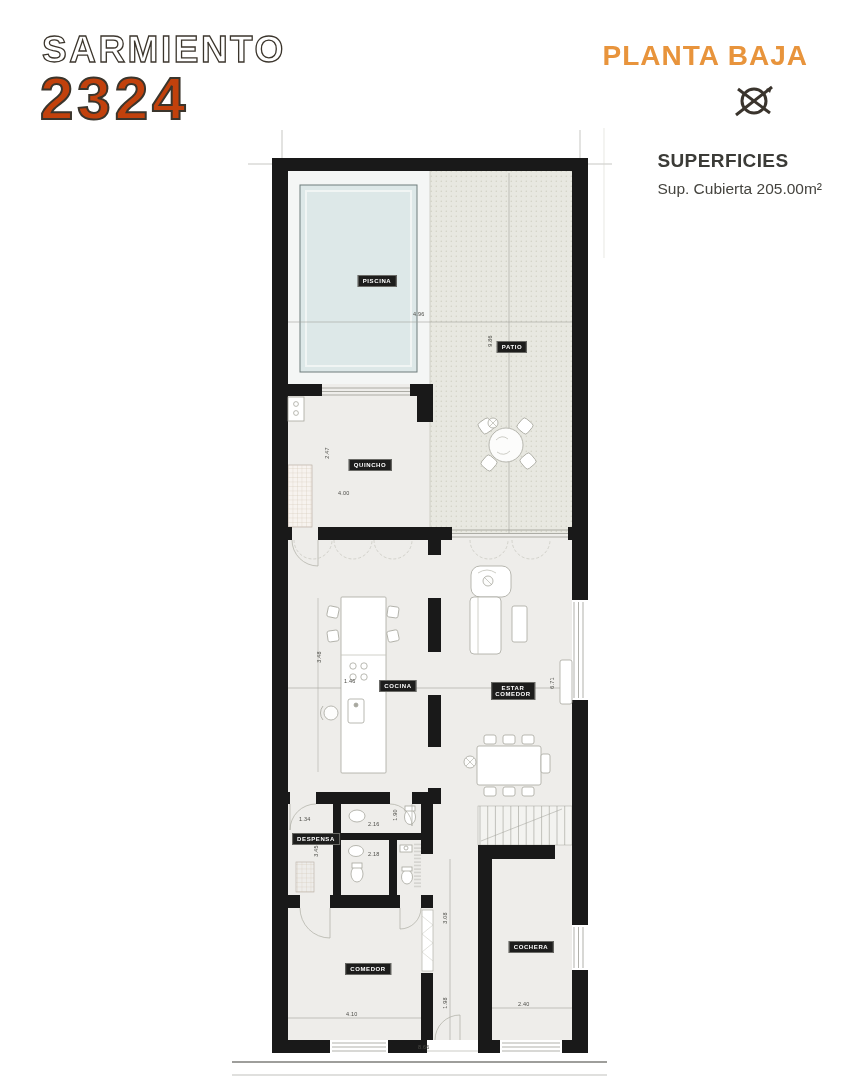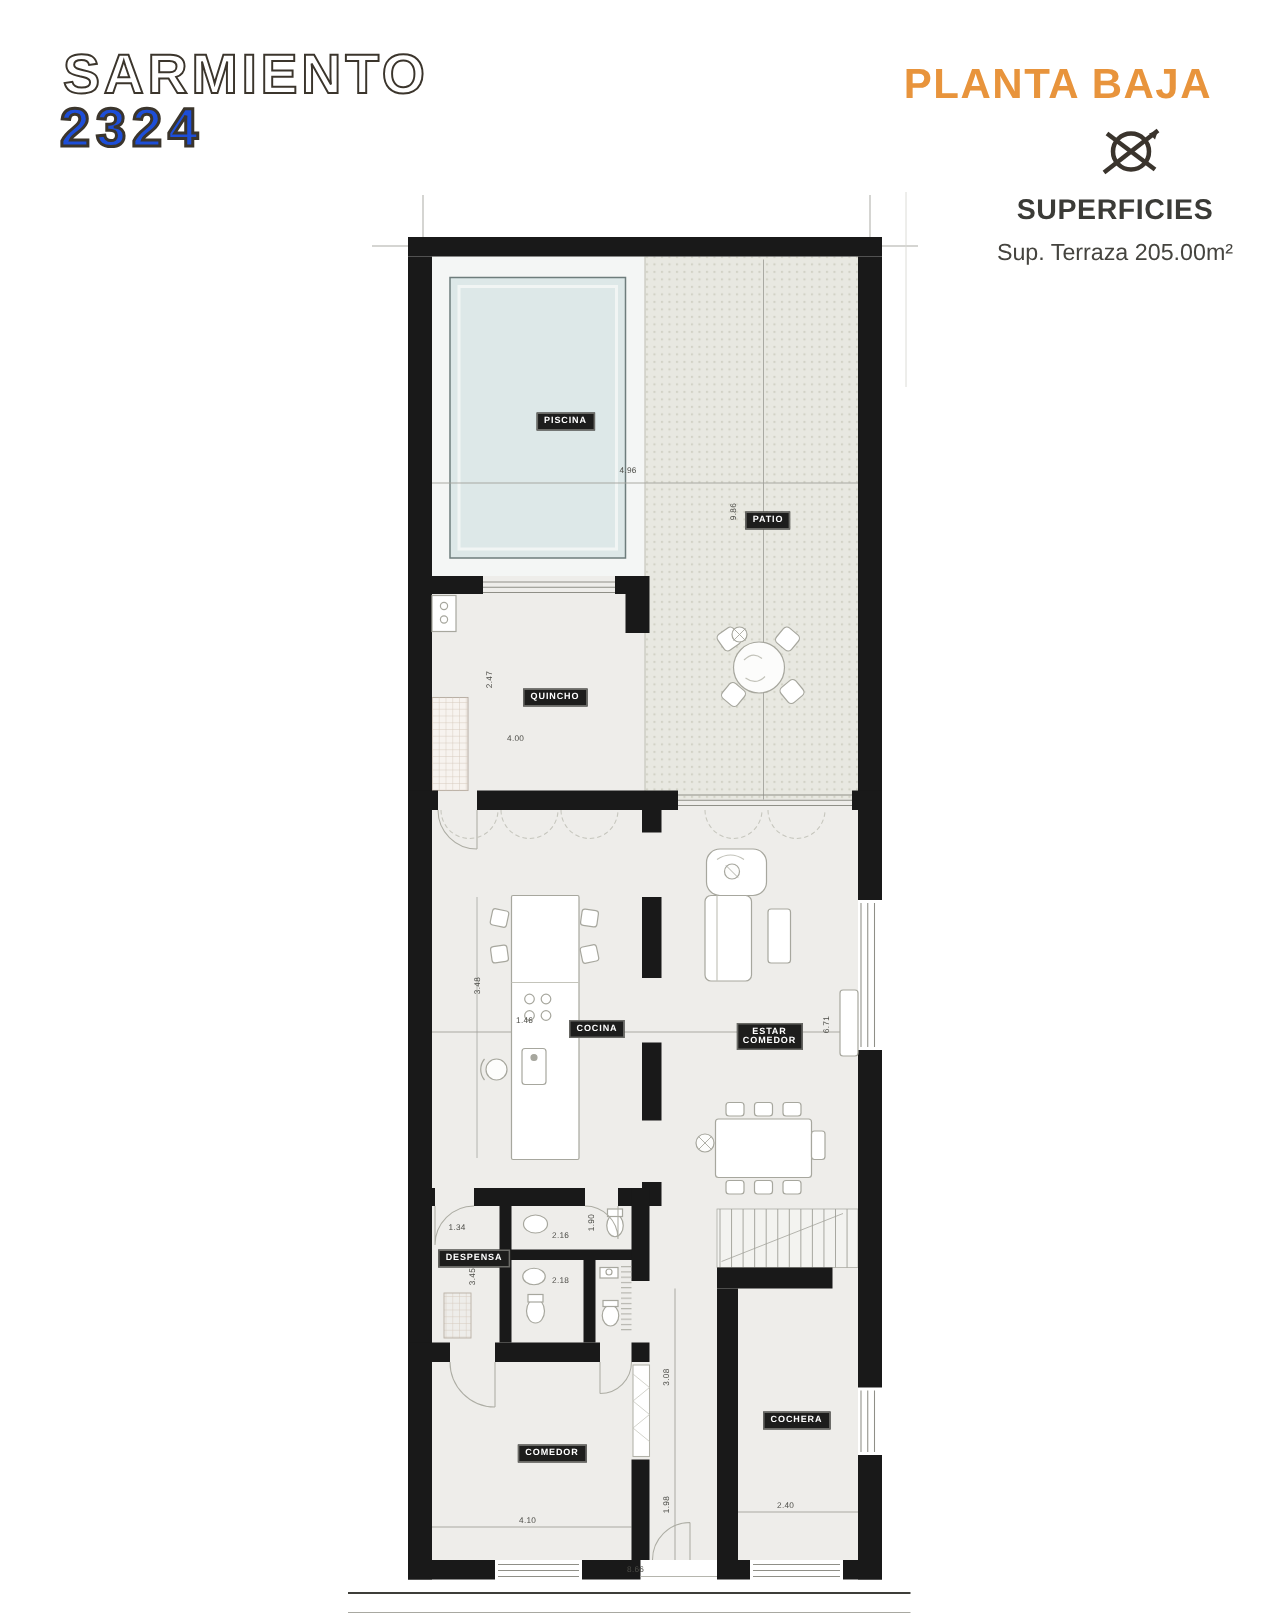--- a/index.html
+++ b/index.html
@@ -3,29 +3,29 @@
 <meta charset="utf-8">
 <style>
   html,body{margin:0;padding:0;}
   body{
     width:848px;height:1080px;position:relative;background:#ffffff;
     font-family:"Liberation Sans", sans-serif;overflow:hidden;
   }
   
   .street-name-svg{position:absolute;left:38px;top:24px;}
   .street-number{
-    position:absolute;left:40px;top:64px;font-size:36px;font-weight:bold;
-    letter-spacing:4px;color:#1d4ed8;-webkit-text-stroke:2px #3b352c;
+    position:absolute;left:40px;top:64px;font-size:60px;font-weight:bold;
+    letter-spacing:4px;color:#c2410c;-webkit-text-stroke:2px #3b352c;
   }
   .plan-title{
     position:absolute;right:40px;top:40px;font-size:28px;font-weight:bold;
     letter-spacing:1px;color:#e8943c;white-space:nowrap;
   }
   .compass{position:absolute;left:731px;top:80px;}
-  .superficies{position:absolute;right:26px;top:130px;text-align:center;color:#3b3b37;}
+  .superficies{position:absolute;right:26px;top:150px;text-align:left;color:#3b3b37;}
   .superficies .sup-title{font-size:19px;font-weight:bold;letter-spacing:.4px;margin-bottom:5px;}
   .superficies .sup-row{font-size:15.5px;line-height:24.5px;color:#45443f;}
   
   .plan-svg{position:absolute;left:0;top:0;}
   .room-label{
     position:absolute;transform:translate(-50%,-50%);background:#1d1d1c;color:#fff;
     font-size:6px;font-weight:bold;letter-spacing:.6px;padding:2px 4px;
     white-space:nowrap;border:.5px solid #6a6a66;z-index:5;
   }
   .room-label.two-line{text-align:center;line-height:6.5px;padding:1.5px 3px;}
@@ -47,21 +47,21 @@
 
 <svg class="compass" width="46" height="46" viewBox="0 0 46 46">
   <circle cx="23" cy="21" r="12" fill="none" stroke="#3a342d" stroke-width="3"></circle>
   <line x1="5" y1="35" x2="41" y2="7" stroke="#3a342d" stroke-width="3"></line>
   <line x1="7" y1="9" x2="39" y2="33" stroke="#3a342d" stroke-width="3"></line>
   <polygon points="41,7 35,9 39,13" fill="#3a342d"></polygon>
 </svg>
 
 <div class="superficies">
   <div class="sup-title">SUPERFICIES</div>
-  <div class="sup-row"><span>Sup. Terraza</span> <span>205.00m²</span></div>
+  <div class="sup-row"><span>Sup. Cubierta</span> <span>205.00m²</span></div>
 </div>
 
 <svg class="plan-svg" width="848" height="1080" viewBox="0 0 848 1080">
   <defs>
     <pattern id="dots" width="5" height="5" patternUnits="userSpaceOnUse">
       <circle cx="1.3" cy="1.3" r="0.8" fill="#d2d2c6"></circle>
     </pattern>
     <pattern id="tiles" width="4.5" height="4.5" patternUnits="userSpaceOnUse">
       <path d="M0 0H4.5M0 0V4.5" stroke="#d4c8bb" stroke-width="0.6" fill="none"></path>
     </pattern>

